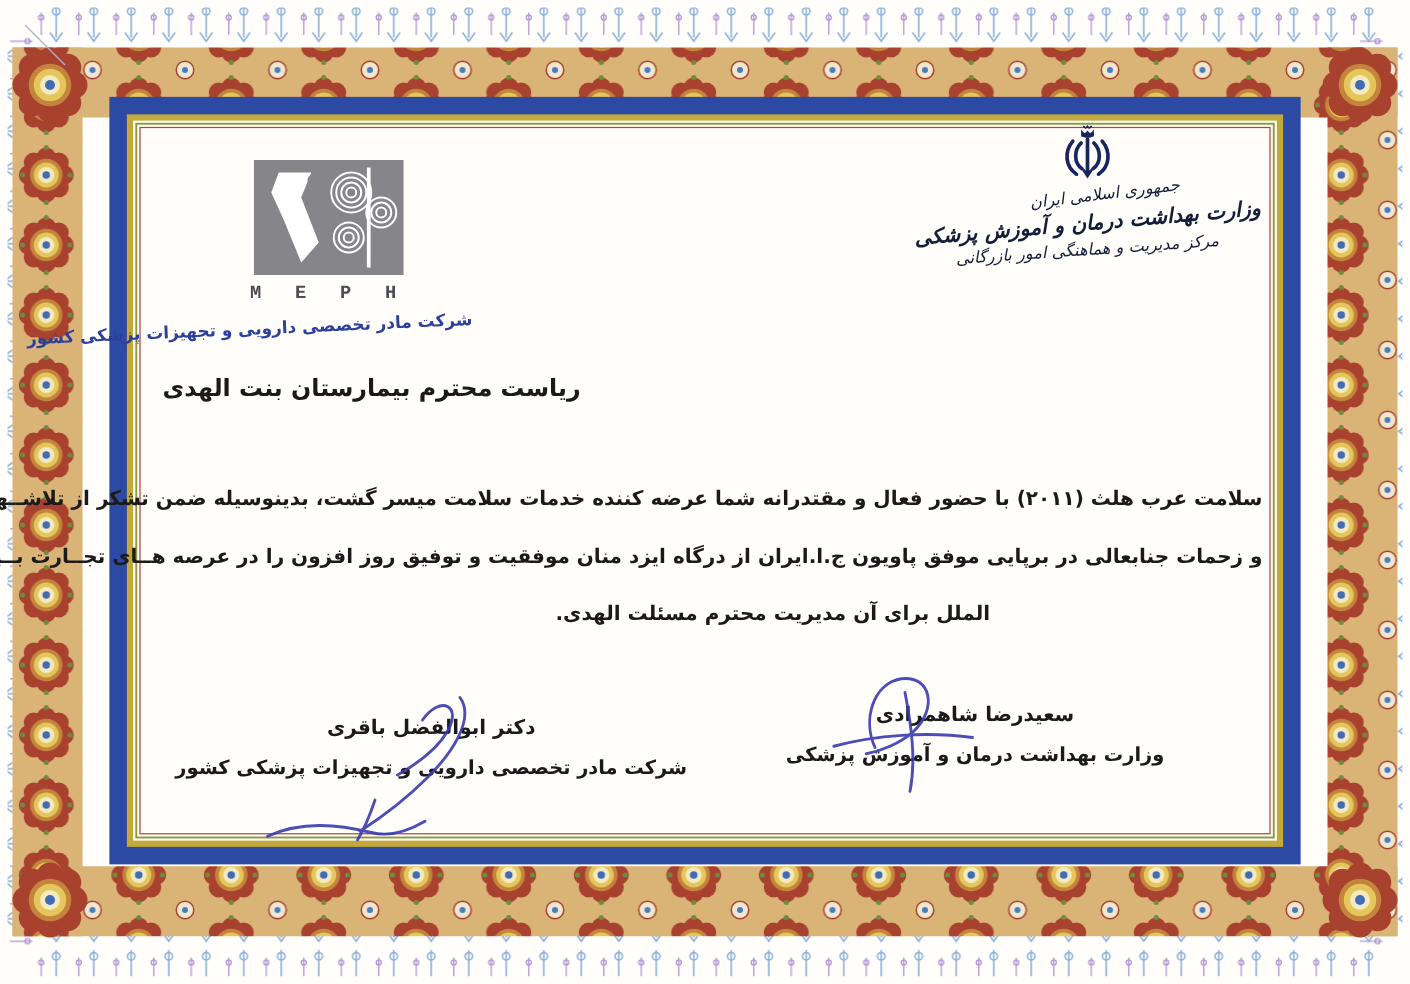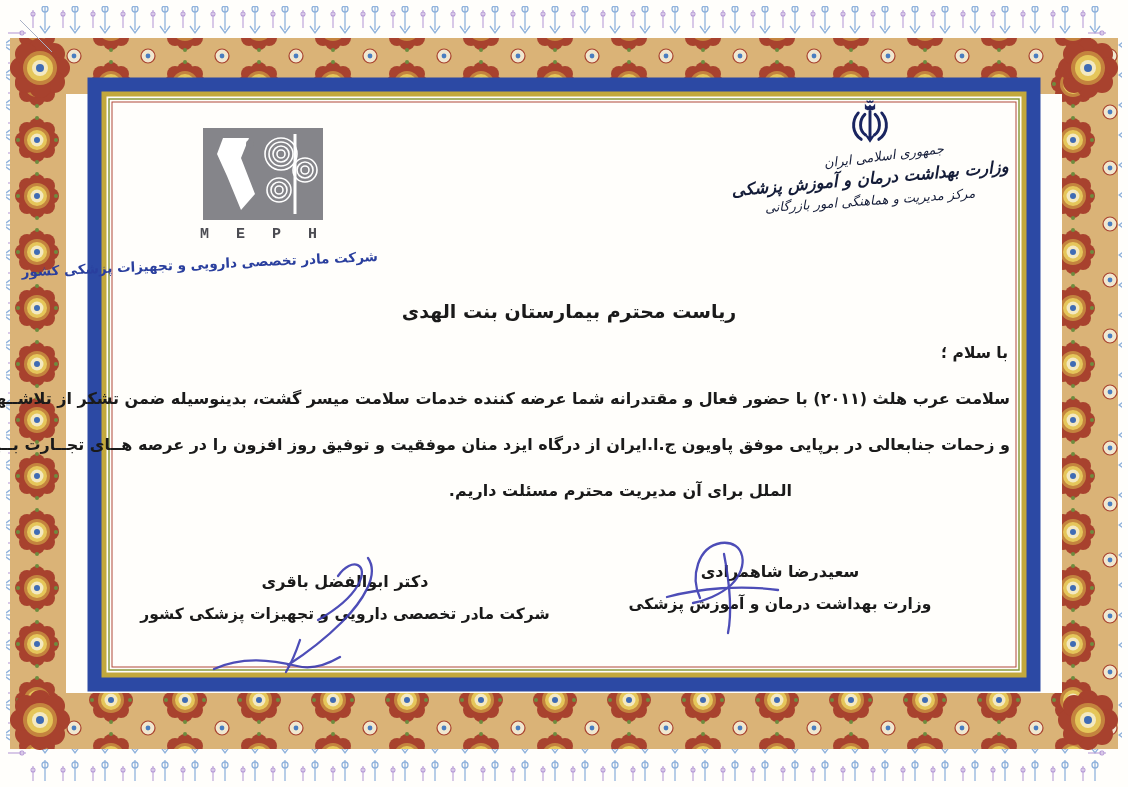--- a/index.html
+++ b/index.html
@@ -28,21 +28,21 @@
   .ministry-line1{font-size:13px;font-style:italic;transform:rotate(-7deg) translateX(14px);margin-top:2px;}
   .ministry-line2{font-size:16.5px;font-weight:bold;font-style:italic;transform:rotate(-5deg);margin-top:4px;}
   .ministry-line3{font-size:13px;font-style:italic;transform:rotate(-4deg);margin-top:5px;}
 
   
   .title{
     position:absolute;left:130px;top:258px;width:880px;text-align:center;
     direction:rtl;font-size:20px;font-weight:bold;letter-spacing:1px;
   }
   .addressee{
-    position:absolute;left:130px;top:300px;width:878px;text-align:center;
+    position:absolute;left:130px;top:300px;width:878px;text-align:left;
     direction:rtl;font-size:19px;font-weight:bold;
   }
   .salutation{
     position:absolute;left:130px;top:344px;width:878px;text-align:right;
     direction:rtl;font-size:15.5px;font-weight:bold;
   }
   .body-text{position:absolute;left:132px;top:376px;width:878px;direction:rtl;}
   .body-line{
     height:46px;line-height:46px;font-size:16px;font-weight:bold;
     text-align:justify;text-align-last:justify;white-space:nowrap;
@@ -202,26 +202,25 @@
           </g>
         </svg>
       </div>
       <div class="ministry-line1">جمهوری اسلامی ایران</div>
       <div class="ministry-line2">وزارت بهداشت درمان و آموزش پزشکی</div>
       <div class="ministry-line3">مرکز مدیریت و هماهنگی امور بازرگانی</div>
     </div>
 
 
     <div class="addressee">ریاست محترم بیمارستان بنت الهدی</div>
-    <div class="salutation">با سلام ؛</div>
 
     <div class="body-text">
       <div class="body-line">سلامت عرب هلث (۲۰۱۱) با حضور فعال و مقتدرانه شما عرضه کننده خدمات سلامت میسر گشت، بدینوسیله ضمن تشکر از تلاشــها</div>
       <div class="body-line">و زحمات جنابعالی در برپایی موفق پاویون ج.ا.ایران از درگاه ایزد منان موفقیت و توفیق روز افزون را در عرصه هــای تجــارت بــین</div>
-      <div class="body-line last">الملل برای آن مدیریت محترم مسئلت داریم.</div>
+      <div class="body-line last">الملل برای آن مدیریت محترم مسئلت الهدی.</div>
     </div>
 
     <div class="sig-block sig-right">
       <div class="sig-name">سعیدرضا شاهمرادی</div>
       <div class="sig-org">وزارت بهداشت درمان و آموزش پزشکی</div>
     </div>
 
     <div class="sig-block sig-left">
       <div class="sig-name">دکتر ابوالفضل باقری</div>
       <div class="sig-org">شرکت مادر تخصصی دارویی و تجهیزات پزشکی کشور</div>

